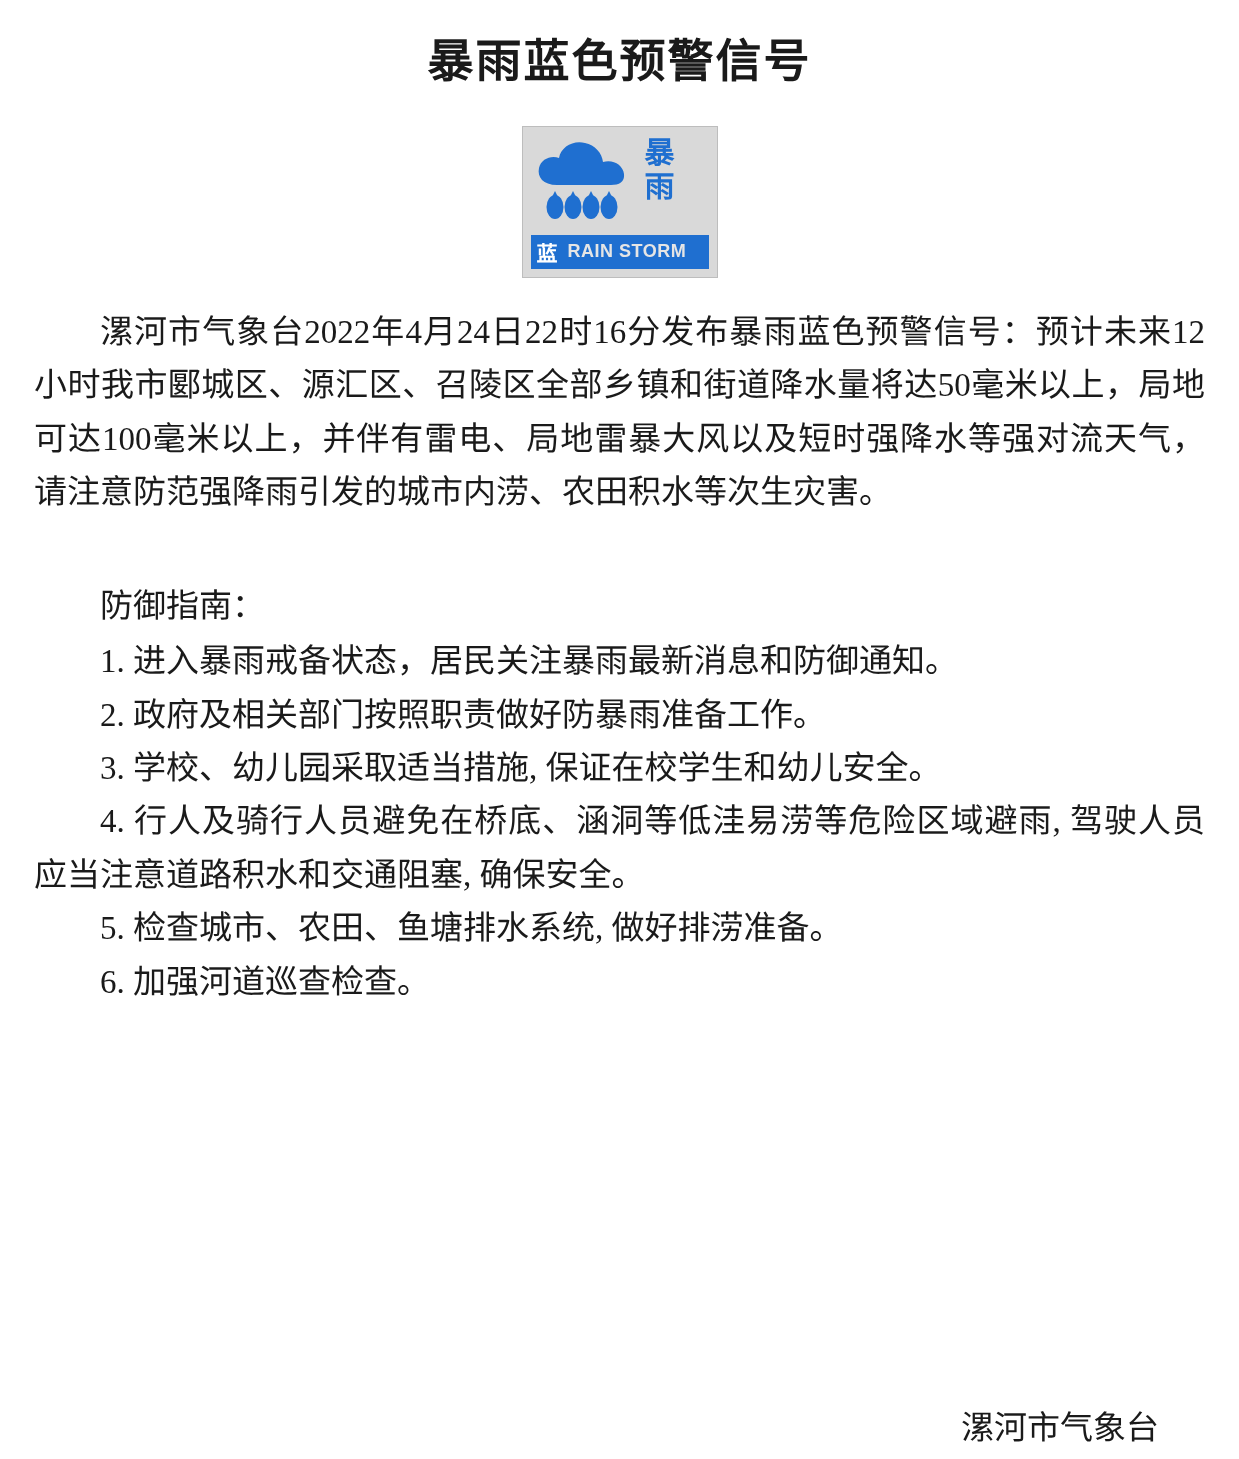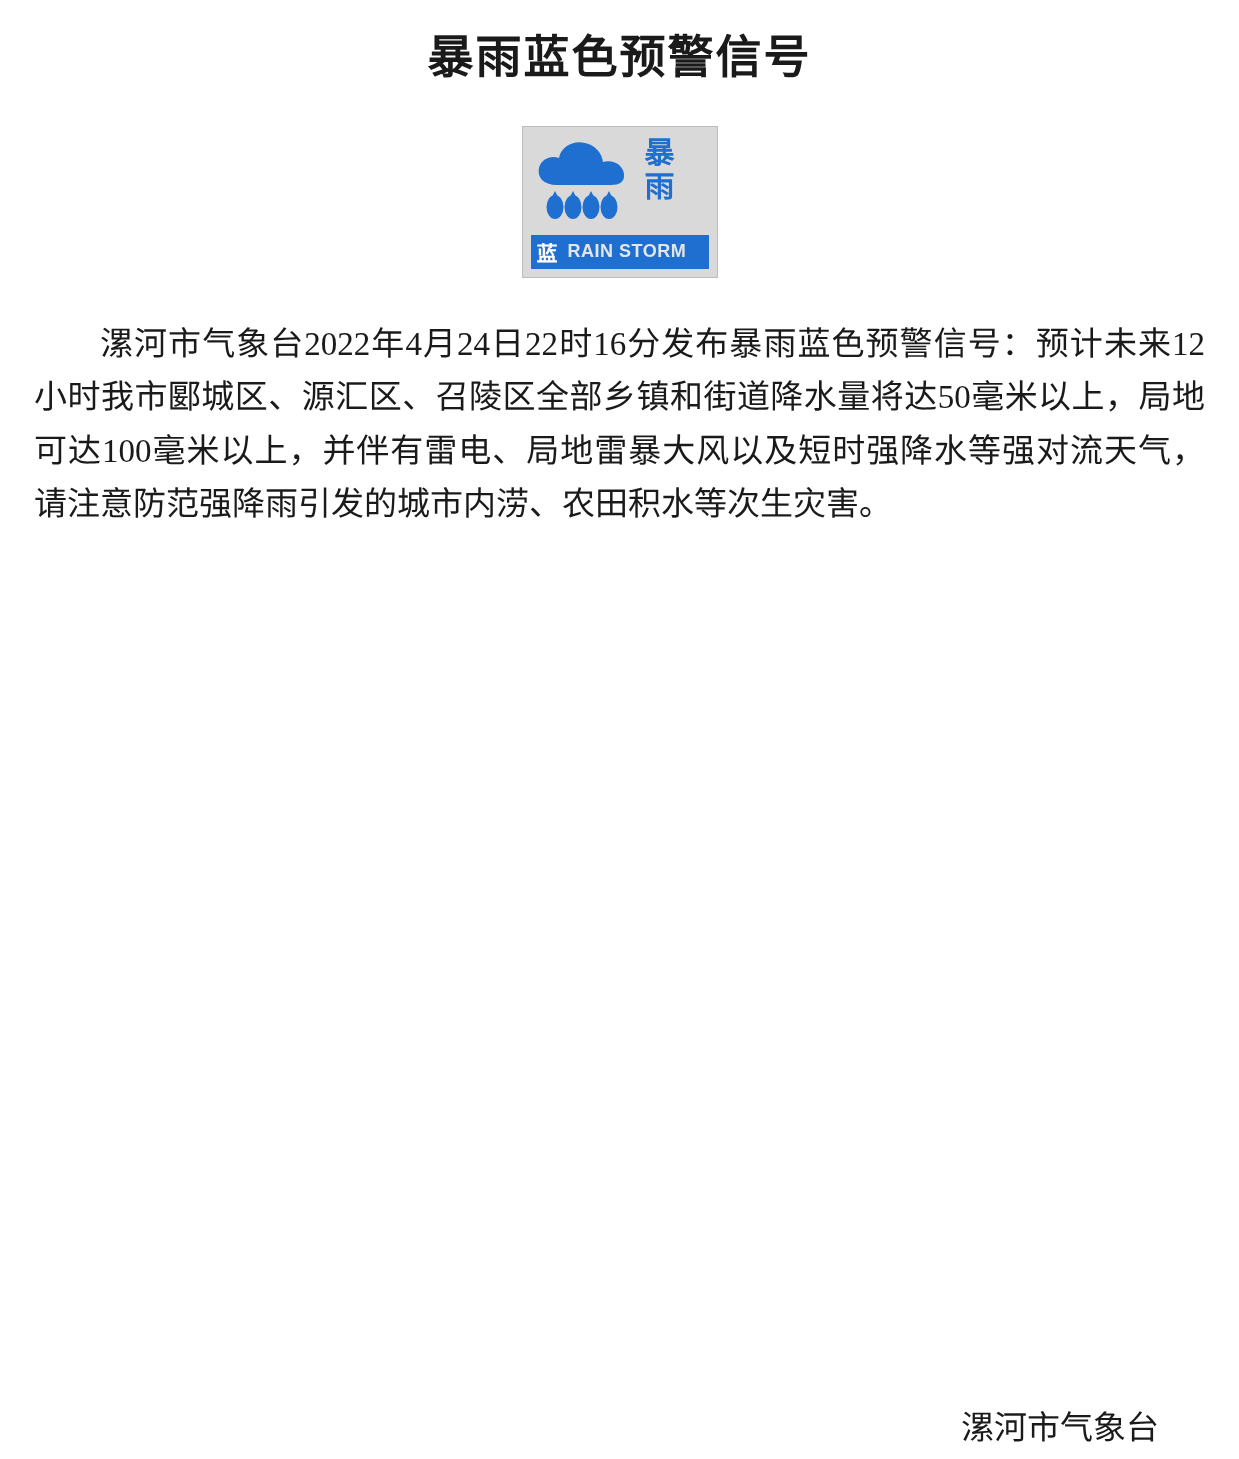--- a/index.html
+++ b/index.html
@@ -23,21 +23,21 @@
     position: relative;
   }
   .doc-title {
     text-align: center;
     font-size: 46px;
     font-weight: bold;
     letter-spacing: 2px;
     margin: 18px 0 0 0;
     padding-top: 14px;
     line-height: 1.3;
-    font-family: Liberation Mono, monospace;
+    font-family: Liberation Serif, serif;
   }
   .badge-wrap {
     display: flex;
     justify-content: center;
     margin-top: 34px;
   }
   .badge {
     width: 196px;
     height: 152px;
     background: #d9d9d9;
@@ -92,21 +92,21 @@
     margin-right: 10px;
   }
   .badge-en {
     color: #e5e5e5;
     font-weight: bold;
     font-size: 18px;
     letter-spacing: 0.5px;
     font-family: "Liberation Sans", sans-serif;
   }
   .body-text {
-    margin: 40px 34px 0 34px;
+    margin: 28px 34px 0 34px;
     font-size: 33px;
     line-height: 1.62;
     text-align: justify;
     text-justify: inter-ideograph;
     font-family: "Liberation Serif", "DejaVu Serif", serif;
   }
   .body-text p {
     margin: 0;
     text-indent: 2em;
   }
@@ -166,16 +166,25 @@
         <span class="badge-lan">蓝</span>
         <span class="badge-en">RAIN STORM</span>
       </div>
     </div>
   </div>
 
   <div class="body-text">
     <p>漯河市气象台2022年4月24日22时16分发布暴雨蓝色预警信号：预计未来12小时我市郾城区、源汇区、召陵区全部乡镇和街道降水量将达50毫米以上，局地可达100毫米以上，并伴有雷电、局地雷暴大风以及短时强降水等强对流天气，请注意防范强降雨引发的城市内涝、农田积水等次生灾害。</p>
   </div>
 
+  <div class="guide-block">
+    <p class="guide-heading">防御指南：</p>
+    <p class="guide-item">1. 进入暴雨戒备状态，居民关注暴雨最新消息和防御通知。</p>
+    <p class="guide-item">2. 政府及相关部门按照职责做好防暴雨准备工作。</p>
+    <p class="guide-item">3. 学校、幼儿园采取适当措施, 保证在校学生和幼儿安全。</p>
+    <p class="guide-item">4. 行人及骑行人员避免在桥底、涵洞等低洼易涝等危险区域避雨, 驾驶人员应当注意道路积水和交通阻塞, 确保安全。</p>
+    <p class="guide-item">5. 检查城市、农田、鱼塘排水系统, 做好排涝准备。</p>
+    <p class="guide-item">6. 加强河道巡查检查。</p>
+  </div>
 
   <div class="signature">漯河市气象台</div>
 
 </div>
 
 </body></html>

